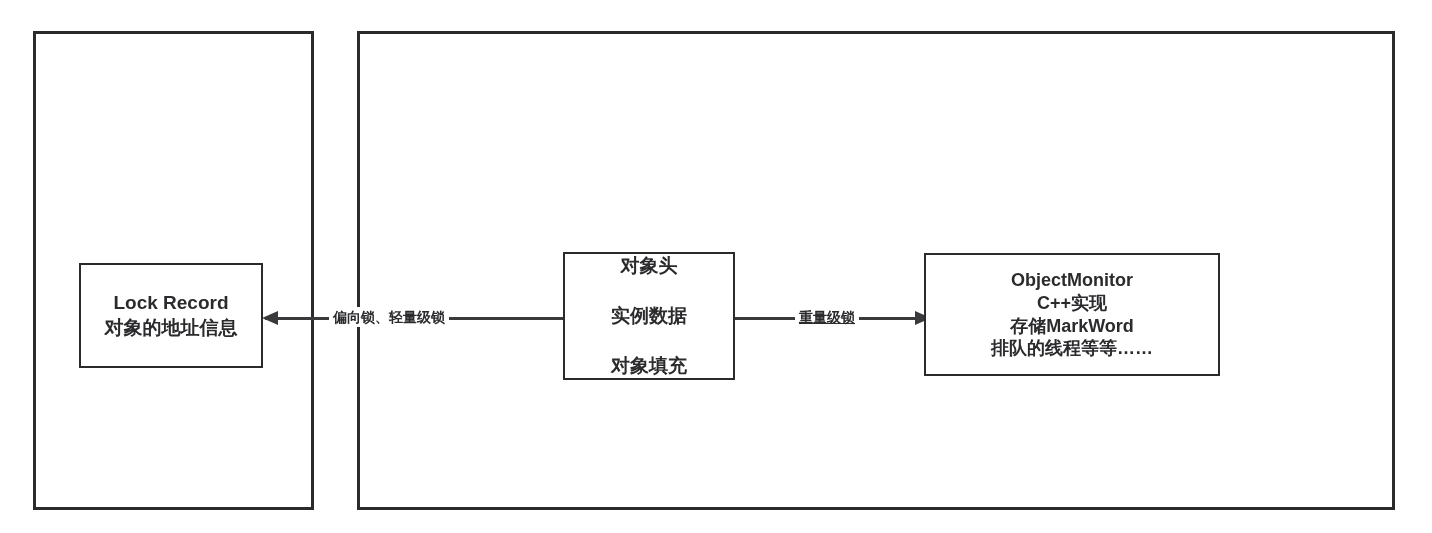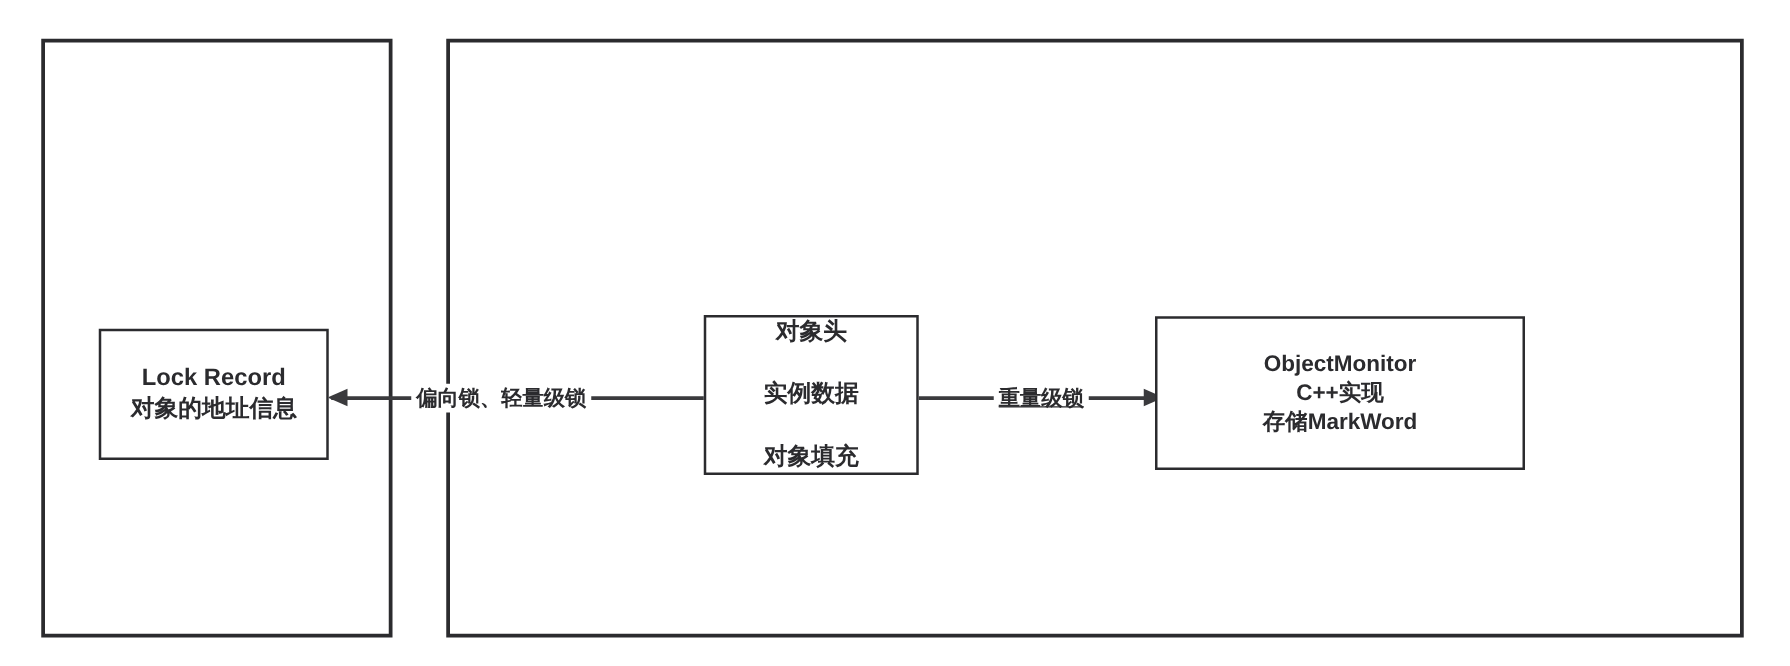--- a/index.html
+++ b/index.html
@@ -122,21 +122,21 @@
     border-top: 7px solid transparent;
     border-bottom: 7px solid transparent;
     border-left: 16px solid #3a3a3d;
   }
 
   .edge-label {
     position: absolute;
     background: #ffffff;
     color: #2b2b2e;
     font-weight: bold;
-    font-size: 17px;
+    font-size: 14px;
     line-height: 1;
     white-space: nowrap;
     padding: 3px 4px;
     z-index: 4;
     text-align: right;
   }
   #label-biased-light {
     left: 329px;
     top: 307px;
   }
@@ -162,20 +162,21 @@
   <div id="node-object-layout" class="node">
     <span class="line">对象头</span>
     <span class="line">实例数据</span>
     <span class="line">对象填充</span>
   </div>
 
   <div id="node-object-monitor" class="node">
     <span class="line">ObjectMonitor</span>
     <span class="line">C++实现</span>
     <span class="line">存储MarkWord</span>
+    <span class="line">排队的线程等等……</span>
   </div>
 
   <div id="edge-left-line" class="edge"></div>
   <div id="arrowhead-left" class="arrowhead"></div>
   <div id="label-biased-light" class="edge-label">偏向锁、轻量级锁</div>
 
   <div id="edge-right-line" class="edge"></div>
   <div id="arrowhead-right" class="arrowhead"></div>
   <div id="label-heavy" class="edge-label">重量级锁</div>
 

